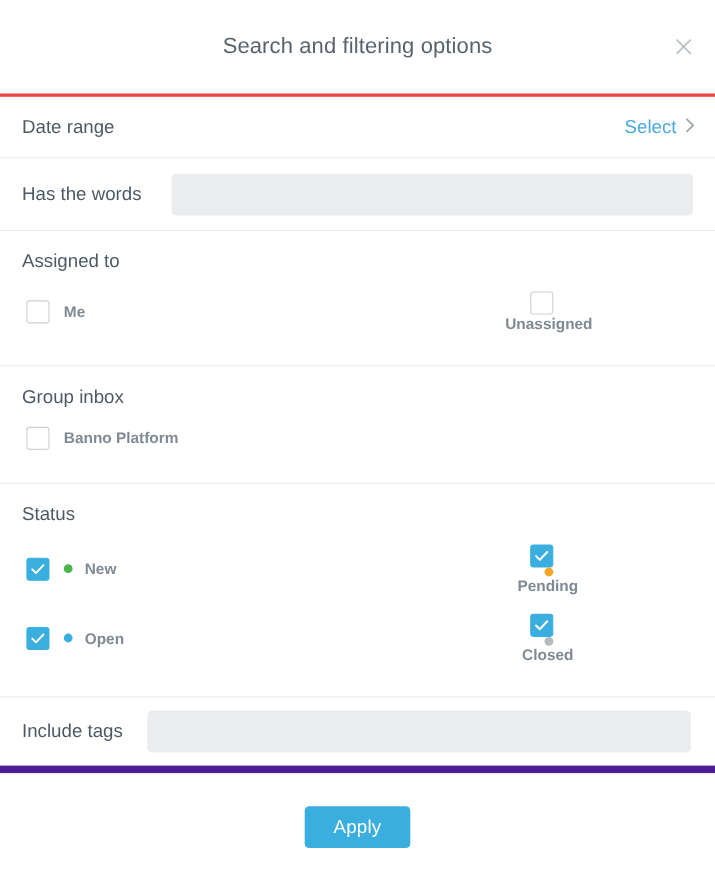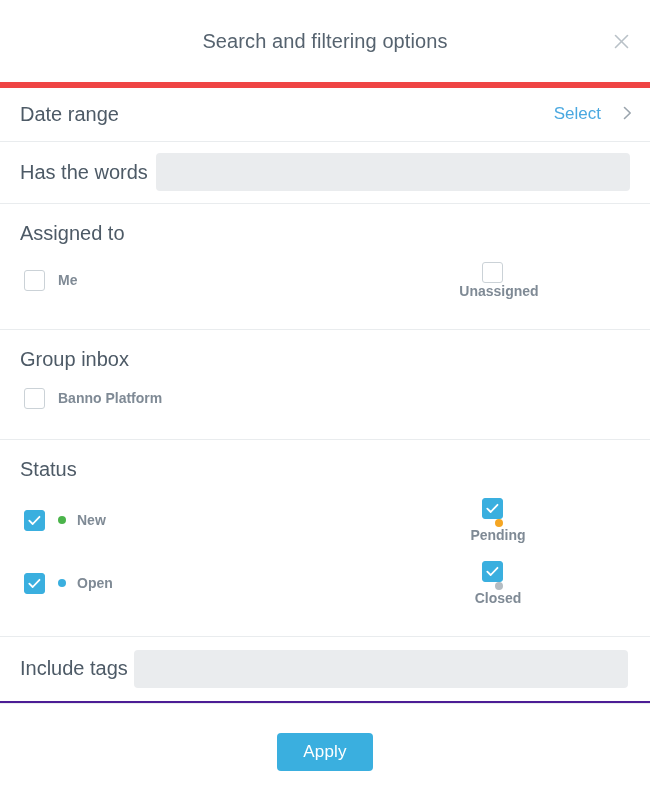--- a/index.html
+++ b/index.html
@@ -26,21 +26,21 @@
   }
 
   
   .dialog-header {
     height: 88px;
     min-height: 88px;
     position: relative;
     display: flex;
     align-items: center;
     justify-content: center;
-    border-bottom: 6px solid #ef4444;
+    border-bottom: 3px solid #ef4444;
     box-sizing: border-box;
   }
   .dialog-title {
     font-size: 20px;
     color: #56636f;
     font-weight: 400;
     letter-spacing: 0.1px;
   }
   .close-btn {
     position: absolute;
@@ -67,38 +67,38 @@
     overflow: hidden;
   }
 
   .row {
     box-sizing: border-box;
     padding-left: 20px;
     border-bottom: 1px solid #e9ecee;
   }
 
   .section-label {
-    font-size: 20px;
+    font-size: 17px;
     color: #4d5a66;
     font-weight: 400;
     white-space: nowrap;
   }
 
   
   .row-daterange {
     height: 57px;
     display: flex;
     align-items: center;
     justify-content: space-between;
     padding-right: 18px;
   }
   .select-link {
     display: flex;
     align-items: flex-end;
-    gap: 22px;
+    gap: 8px;
     cursor: pointer;
   }
   .select-link-text {
     font-size: 17px;
     color: #4aa8e0;
   }
   .chevron {
     display: block;
   }
 
@@ -184,21 +184,21 @@
     font-weight: bold;
   }
   .check-item .status-dot + .check-label { margin-left: 11px; }
 
   
   .row-tags {
     height: 70px;
     display: flex;
     align-items: center;
     padding-right: 22px;
-    border-bottom: 2px solid #4c1d95;
+    border-bottom: 7px solid #4c1d95;
   }
   .row-tags .section-label { width: 114px; }
 
   .spacer { flex: 1; }
 
   
   .dialog-footer {
     height: 96px;
     min-height: 96px;
     border-top: 1px solid #e9ecee;

